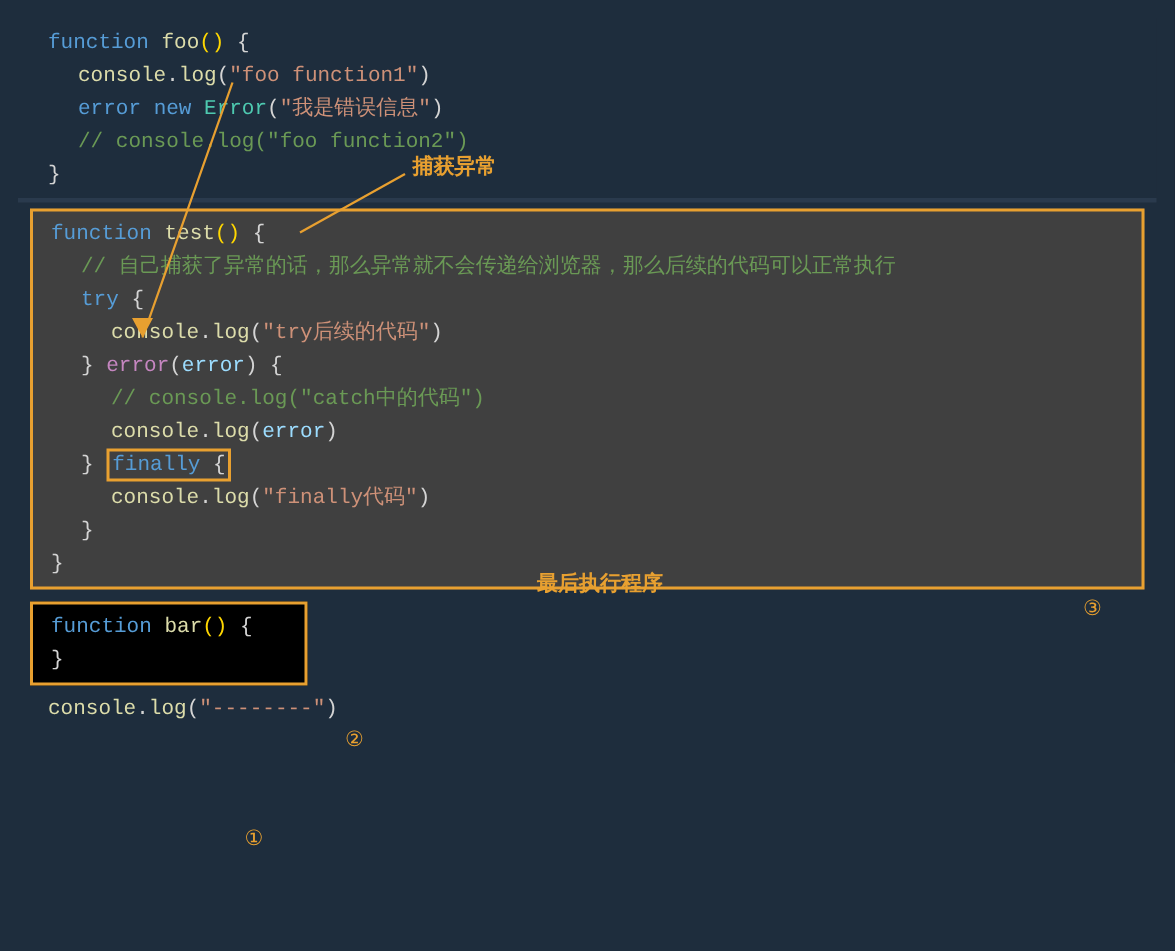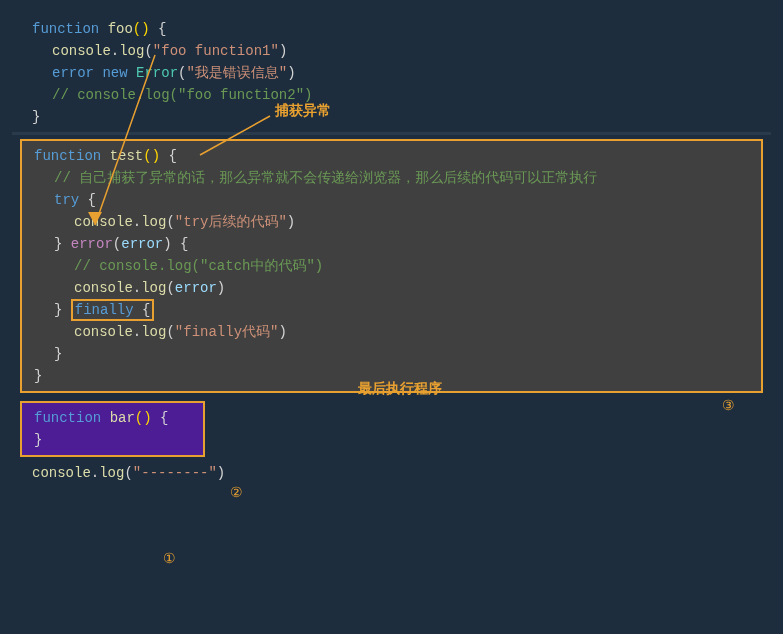--- a/index.html
+++ b/index.html
@@ -104,21 +104,21 @@
     </div>
     <div style="line-height:22px; padding-left:20px;">
       <span class="plain">}</span>
     </div>
     <div style="line-height:22px;">
       <span class="plain">}</span>
     </div>
   </div>
 
   
-  <div style="border: 2px solid #e8a030; margin: 4px 8px; padding: 4px 12px; background: #4c1d95; display: inline-block; min-width: 185px;">
+  <div style="border: 2px solid #e8a030; margin: 4px 8px; padding: 4px 12px; background: #000000; display: inline-block; min-width: 185px;">
     <div style="line-height:22px;">
       <span class="kw">function </span><span class="fn">bar</span><span class="paren">()</span><span class="plain"> {</span>
     </div>
     <div style="line-height:22px;">
       <span class="plain">}</span>
     </div>
   </div>
 
   
 

